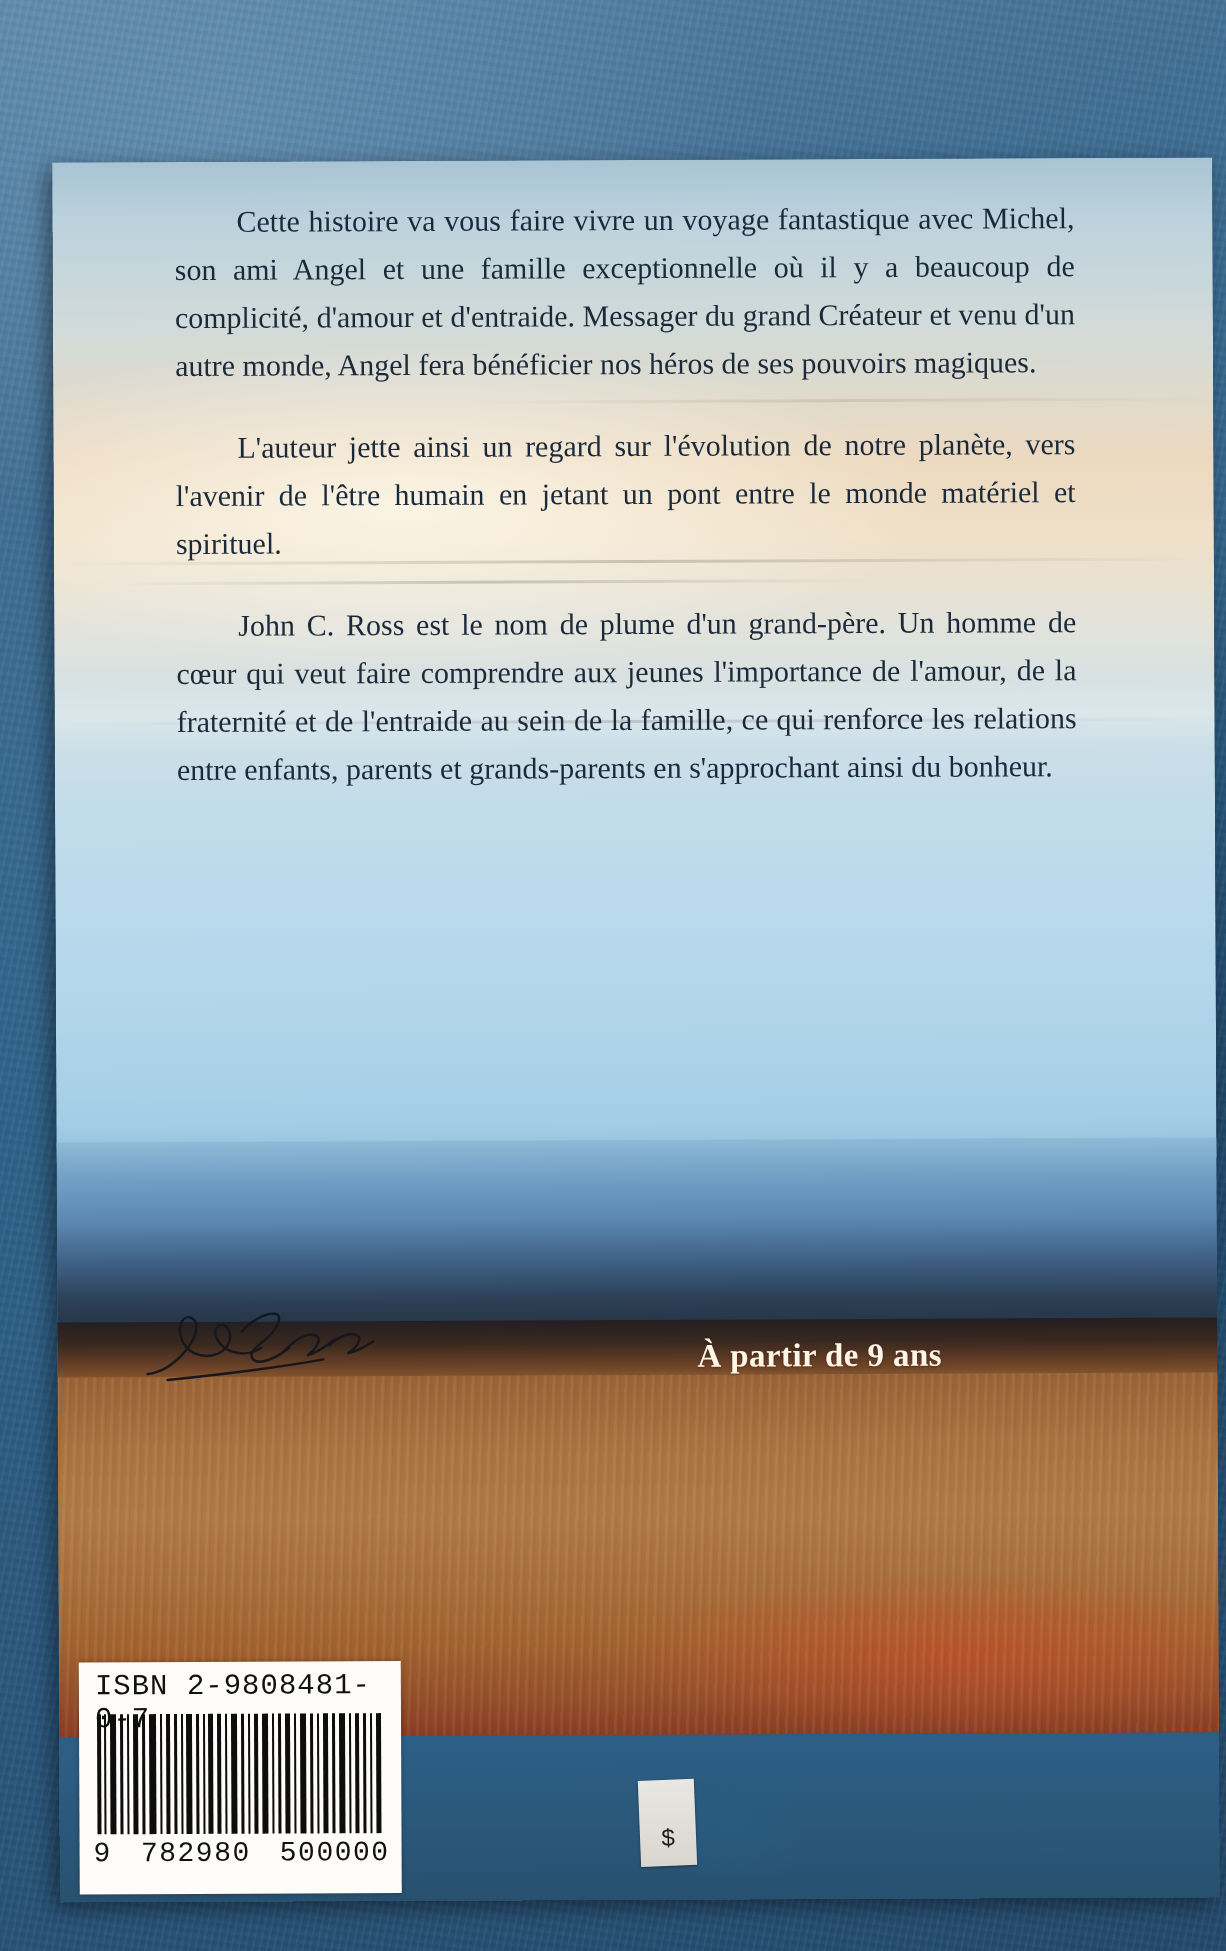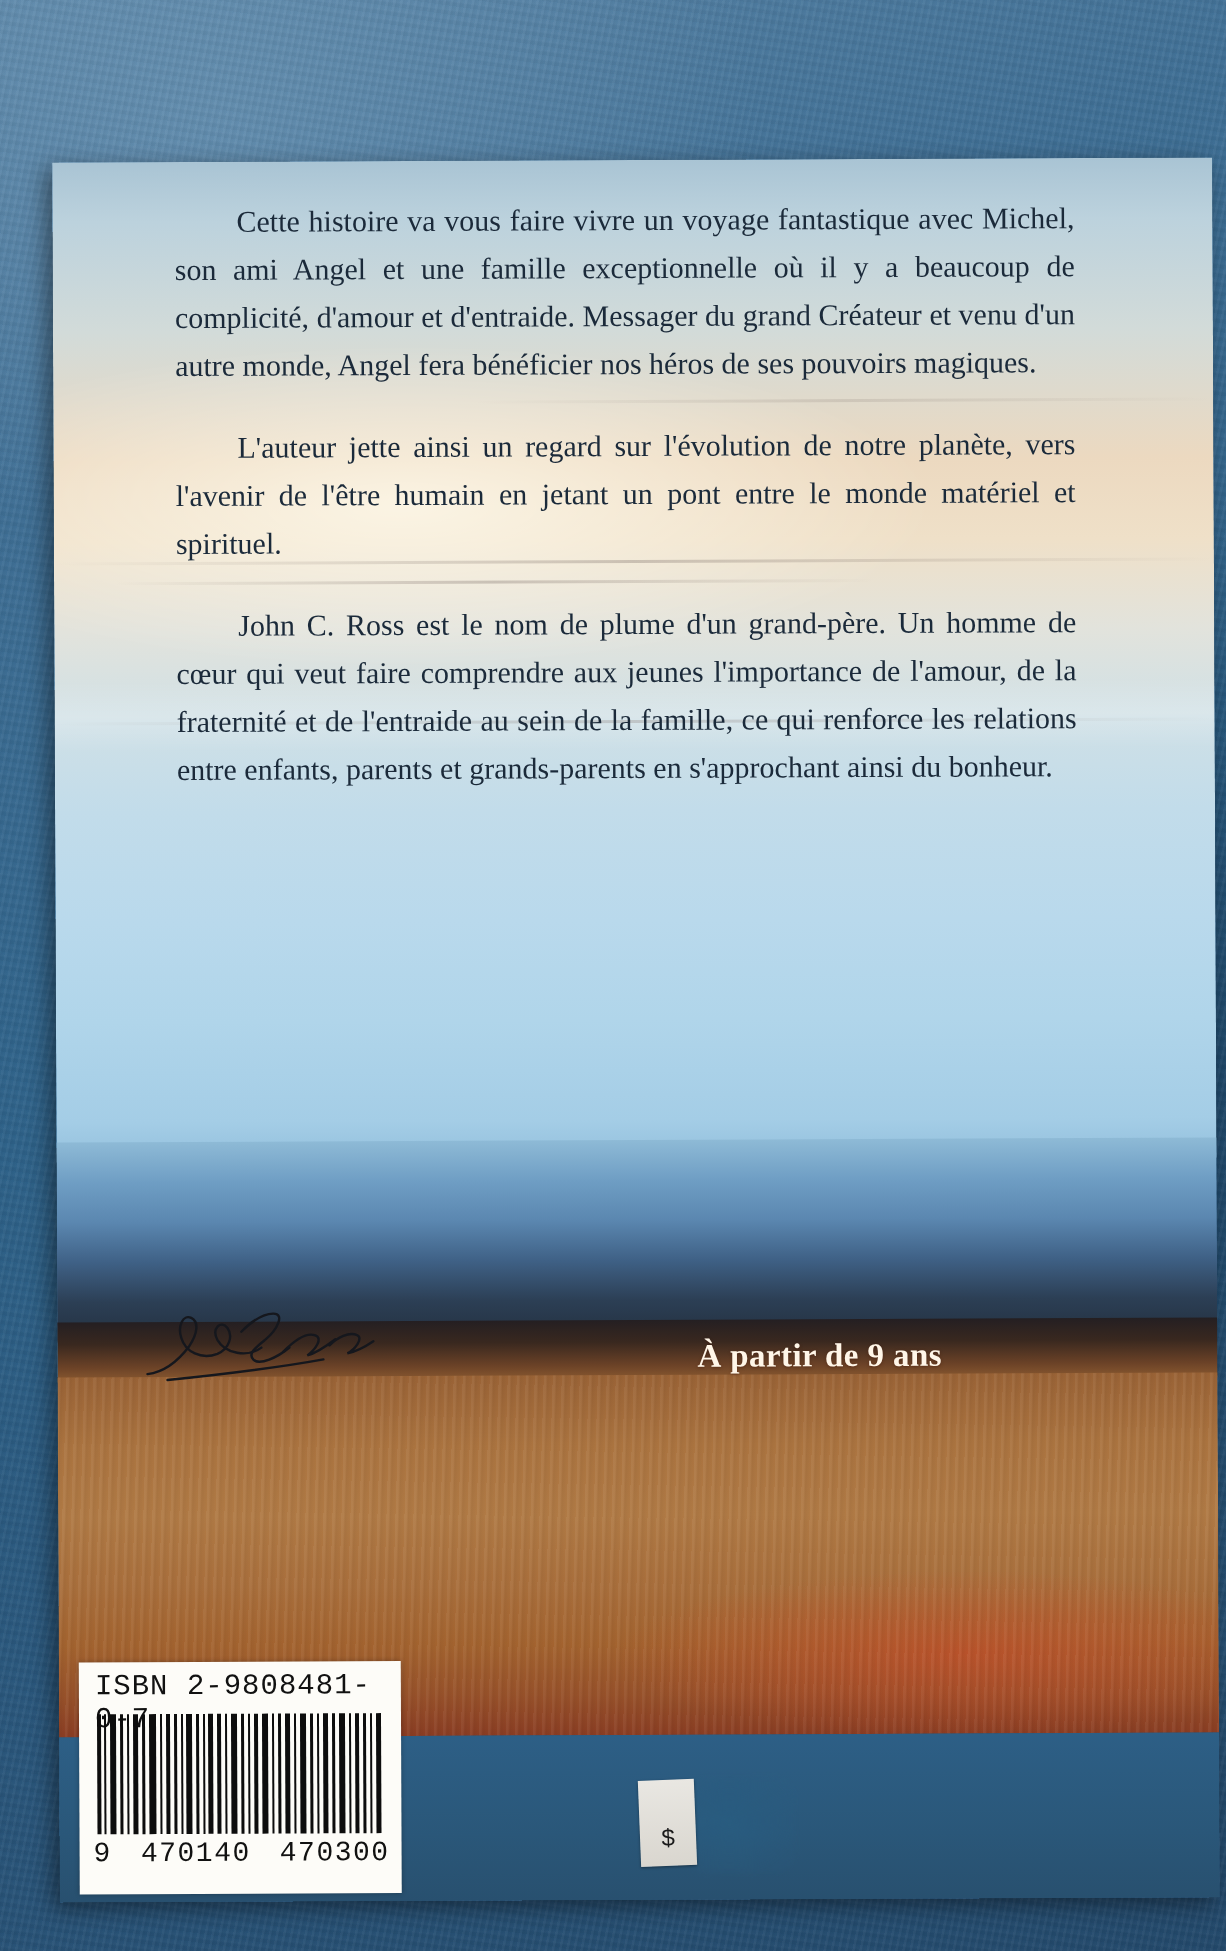--- a/index.html
+++ b/index.html
@@ -336,22 +336,22 @@
           <i style="left:235px;width:3px"></i>
         <i style="left:242px;width:6px"></i>
           <i style="left:252px;width:2px"></i>
         <i style="left:258px;width:4px"></i>
           <i style="left:266px;width:3px"></i>
         <i style="left:273px;width:2px"></i>
           <i style="left:279px;width:5px"></i>
       </div>
       <div id="ean-digits">
         <span>9</span>
-        <span>470140</span>
-        <span>470300</span>
+        <span>782980</span>
+        <span>500000</span>
       </div>
     </div>
 
     <div id="price-smudge"></div>
     <div id="price-sticker">
       <span>$</span>
     </div>
 
   </div>
 </div>

